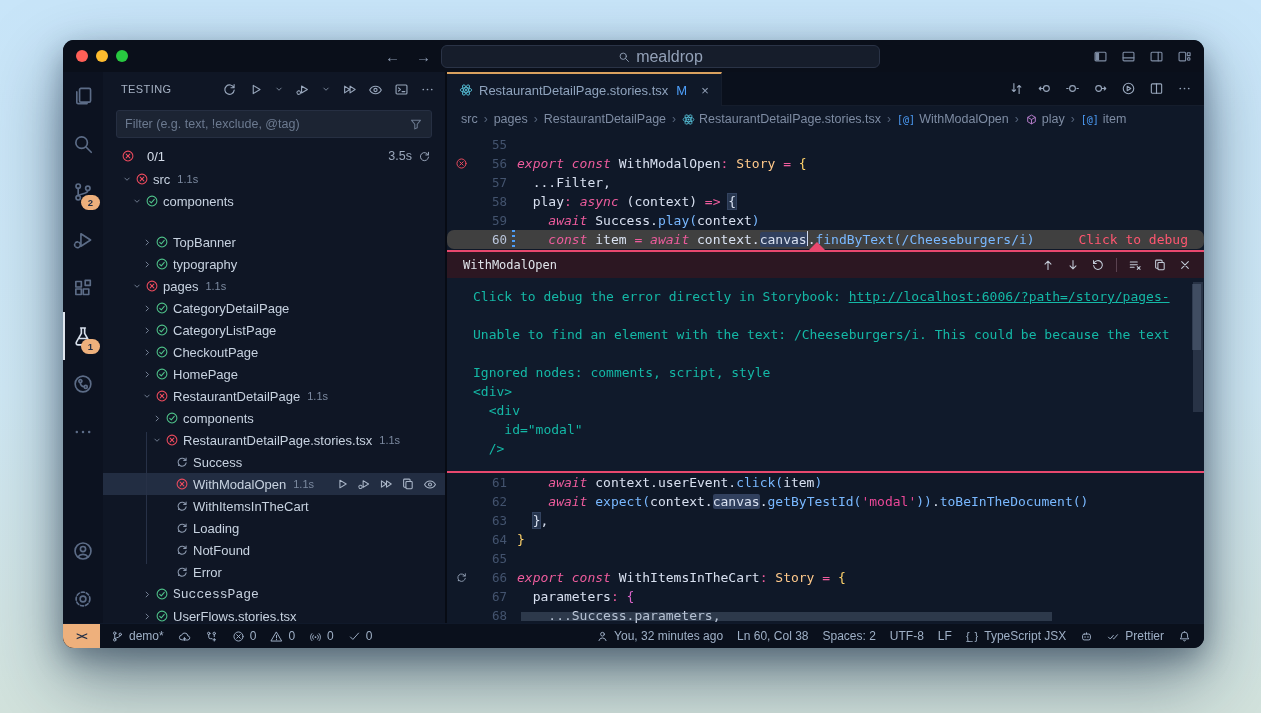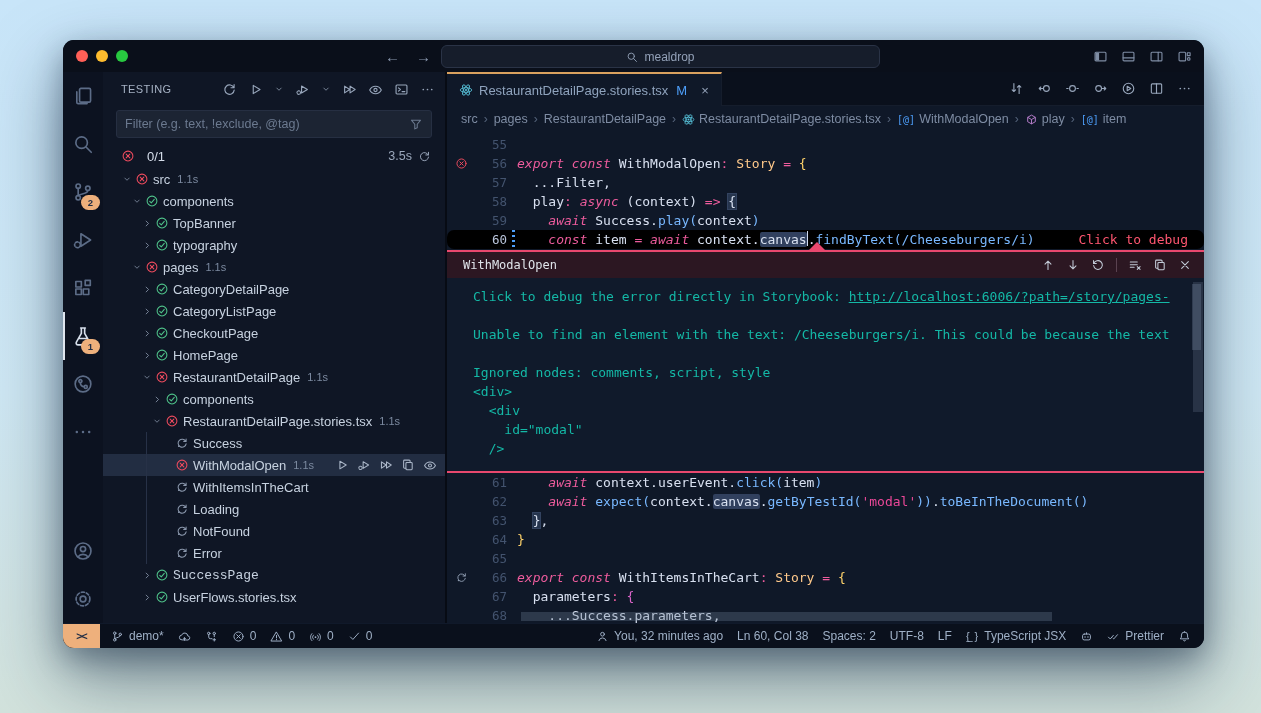--- a/index.html
+++ b/index.html
@@ -11,21 +11,21 @@
     box-shadow:0 30px 70px rgba(15,35,60,.5),0 10px 28px rgba(15,35,60,.35);
     display:flex;flex-direction:column;}
   
   .titlebar{height:32px;background:#0a0f1a;position:relative;flex:none;}
   .lights{position:absolute;left:13px;top:0;height:32px;display:flex;gap:8px;align-items:center;}
   .light{width:12px;height:12px;border-radius:50%;}
   .navarrows{position:absolute;left:322px;top:0;height:32px;display:flex;gap:16px;align-items:center;
     color:#8b99b0;font-size:15px;}
   .searchpill{position:absolute;left:378px;top:5px;width:437px;height:21px;background:#161d2b;
     border:1px solid #2a3346;border-radius:6px;display:flex;align-items:center;justify-content:center;
-    gap:6px;color:#93a1b8;font-size:12px;}
+    gap:6px;color:#93a1b8;font-size:16px;}
   .laybtns{position:absolute;right:12px;top:0;height:32px;display:flex;gap:13px;align-items:center;color:#7f8da4;}
   
   .main{flex:1;display:flex;min-height:0;}
   .activitybar{width:40px;background:#0c1220;flex:none;display:flex;flex-direction:column;align-items:stretch;}
   .acell{height:48px;display:flex;align-items:center;justify-content:center;color:#5c6c87;position:relative;}
   .acell.active{color:#d7dfeb;box-shadow:inset 2px 0 0 #dfe6ef;}
   .abadge{position:absolute;right:3px;bottom:6px;min-width:15px;height:15px;border-radius:8px;
     background:#eeb07c;color:#232e45;font-size:9.5px;font-weight:bold;display:flex;align-items:center;
     justify-content:center;padding:0 2px;}
   .abottom{margin-top:auto;}
@@ -60,21 +60,21 @@
   .tab .cls{color:#93a2b8;margin-left:8px;}
   .ed-tools{margin-left:auto;display:flex;gap:13px;align-items:center;color:#97a5ba;padding-right:12px;}
   .breadcrumbs{height:26px;display:flex;align-items:center;gap:6px;padding-left:14px;flex:none;
     color:#7e8ca3;font-size:12.5px;white-space:nowrap;overflow:hidden;}
   .bsep{color:#55637a;font-size:12px;}
   .bc{display:flex;align-items:center;gap:4px;}
   .fieldic{color:#4d9ef9;font-family:"DejaVu Sans Mono",monospace;font-size:10px;}
   .codewrap{flex:1;position:relative;overflow:hidden;font-family:"DejaVu Sans Mono",monospace;
     font-size:13px;padding-top:3px;}
   .code-line{display:flex;height:19px;line-height:19px;white-space:pre;position:relative;}
-  .code-line.err{background:#000000;border-radius:7px;}
+  .code-line.err{background:#404040;border-radius:7px;}
   .gutter{width:70px;flex:none;display:flex;align-items:center;}
   .g-ico{width:24px;padding-left:8px;display:flex;align-items:center;}
   .lnum{width:28px;text-align:right;color:#43536e;font-size:12.5px;}
   .err .lnum{color:#b9c4da;}
   .mod-bar{width:3px;height:19px;margin-left:5px;
     background:repeating-linear-gradient(180deg,#4d9ef9 0 2.5px,transparent 2.5px 5px);}
   .ctext{flex:1;}
   .right-deco{position:absolute;right:16px;top:0;color:#ff5670;}
   .t-kw{color:#ee5c9d;font-style:italic;}
   .t-def{color:#d8e0f0;}
@@ -364,21 +364,21 @@
                 </svg>
               </span>
               <span class="tst st-pass">
                 <svg viewBox="0 0 16 16" width="14" height="14" fill="none" stroke="currentColor" stroke-width="1.2" stroke-linecap="round" stroke-linejoin="round">
                   <circle cx="8" cy="8" r="5.6"></circle>
                   <path d="M5.4 8.3l1.8 1.8 3.4-3.9"></path>
                 </svg>
               </span>
               <span class="tlabel">components</span>
             </div>
-            <div class="trow" style="padding-left: 36px;">
+            <div class="trow" style="padding-left: 36px; margin-top: 19px;">
               <span class="twist">
                 <svg viewBox="0 0 16 16" width="11" height="11" fill="none" stroke="currentColor" stroke-width="1.2" stroke-linecap="round" stroke-linejoin="round">
                   <path d="M6 4.5 9.5 8 6 11.5"></path>
                 </svg>
               </span>
               <span class="tst st-pass">
                 <svg viewBox="0 0 16 16" width="14" height="14" fill="none" stroke="currentColor" stroke-width="1.2" stroke-linecap="round" stroke-linejoin="round">
                   <circle cx="8" cy="8" r="5.6"></circle>
                   <path d="M5.4 8.3l1.8 1.8 3.4-3.9"></path>
                 </svg>

